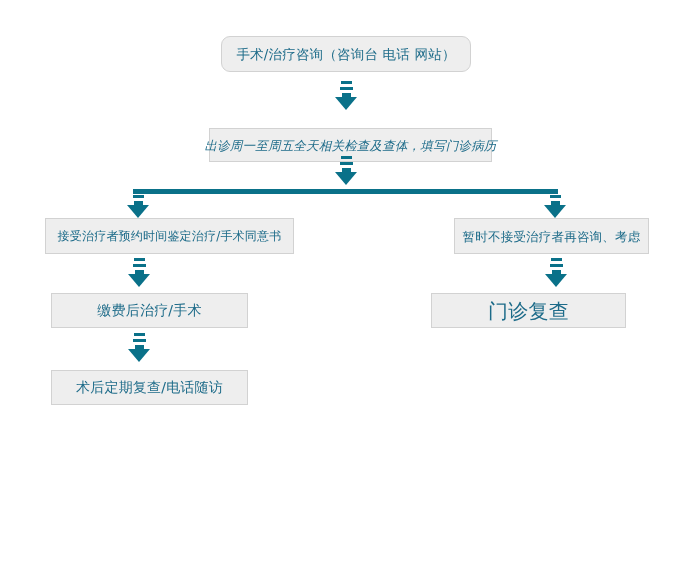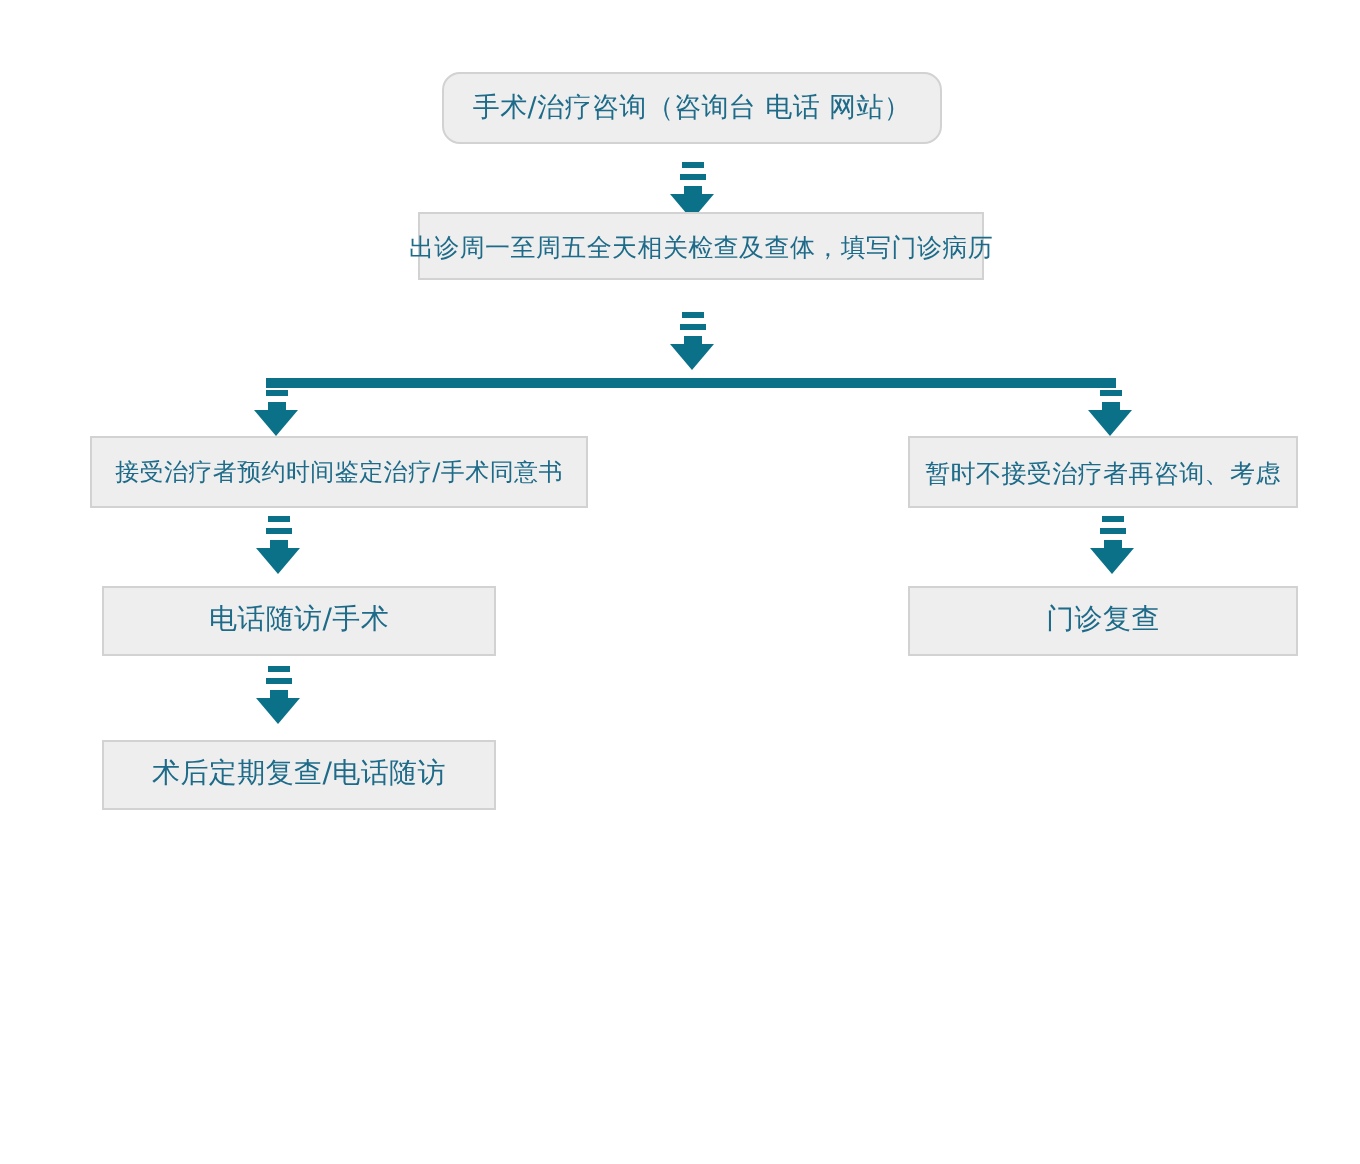--- a/index.html
+++ b/index.html
@@ -86,21 +86,21 @@
     <span class="label">手术/治疗咨询（咨询台 电话 网站）</span>
   </div>
 
   <div class="arrow" style="left:335px; top:81px;">
     <div class="seg"></div>
     <div class="seg s2"></div>
     <div class="neck"></div>
     <div class="head"></div>
   </div>
 
-  <div class="node" style="left:209px; top:106px; width:283px; height:34px; font-size:12.5px;">
+  <div class="node" style="left:209px; top:128px; width:283px; height:34px; font-size:12.5px;font-style:italic;">
     <span class="label">出诊周一至周五全天相关检查及查体，填写门诊病历</span>
   </div>
 
   <div class="arrow" style="left:335px; top:156px;">
     <div class="seg"></div>
     <div class="seg s2"></div>
     <div class="neck"></div>
     <div class="head"></div>
   </div>
 
@@ -123,21 +123,21 @@
   </div>
 
   <div class="arrow" style="left:128px; top:258px;">
     <div class="seg"></div>
     <div class="seg s2"></div>
     <div class="neck"></div>
     <div class="head"></div>
   </div>
 
   <div class="node" style="left:51px; top:293px; width:197px; height:35px; font-size:14px;">
-    <span class="label">电话随访/手术</span>
+    <span class="label">缴费后治疗/手术</span>
   </div>
 
   <div class="arrow" style="left:128px; top:333px;">
     <div class="seg"></div>
     <div class="seg s2"></div>
     <div class="neck"></div>
     <div class="head"></div>
   </div>
 
   <div class="node" style="left:454px; top:218px; width:195px; height:36px; font-size:12.5px;">
@@ -148,17 +148,17 @@
     <span class="label">术后定期复查/电话随访</span>
   </div>
 
   <div class="arrow" style="left:545px; top:258px;">
     <div class="seg"></div>
     <div class="seg s2"></div>
     <div class="neck"></div>
     <div class="head"></div>
   </div>
 
-  <div class="node" style="left:454px; top:293px; width:195px; height:35px; font-size:14px;">
+  <div class="node" style="left:431px; top:293px; width:195px; height:35px; font-size:20px;">
     <span class="label">门诊复查</span>
   </div>
 
 </div>
 
 </body></html>

